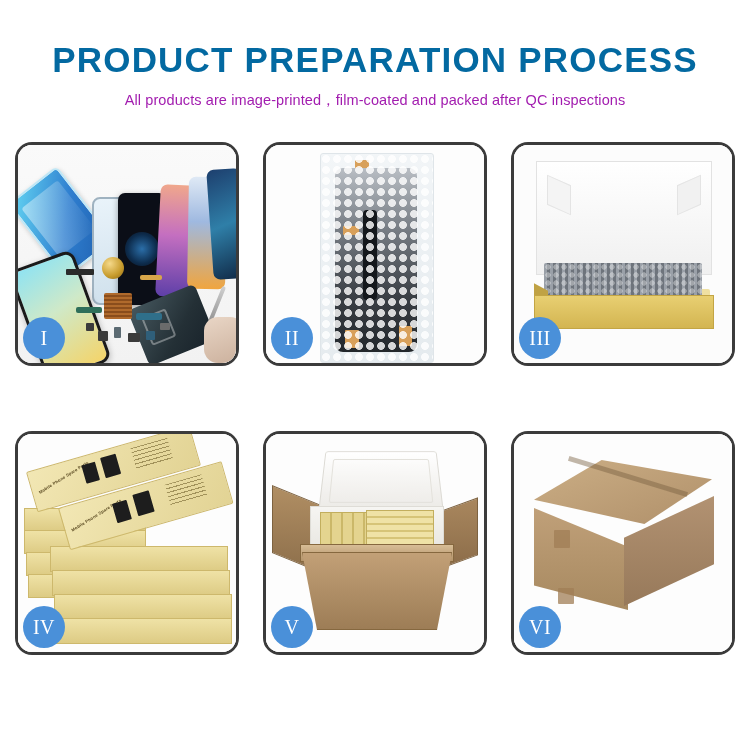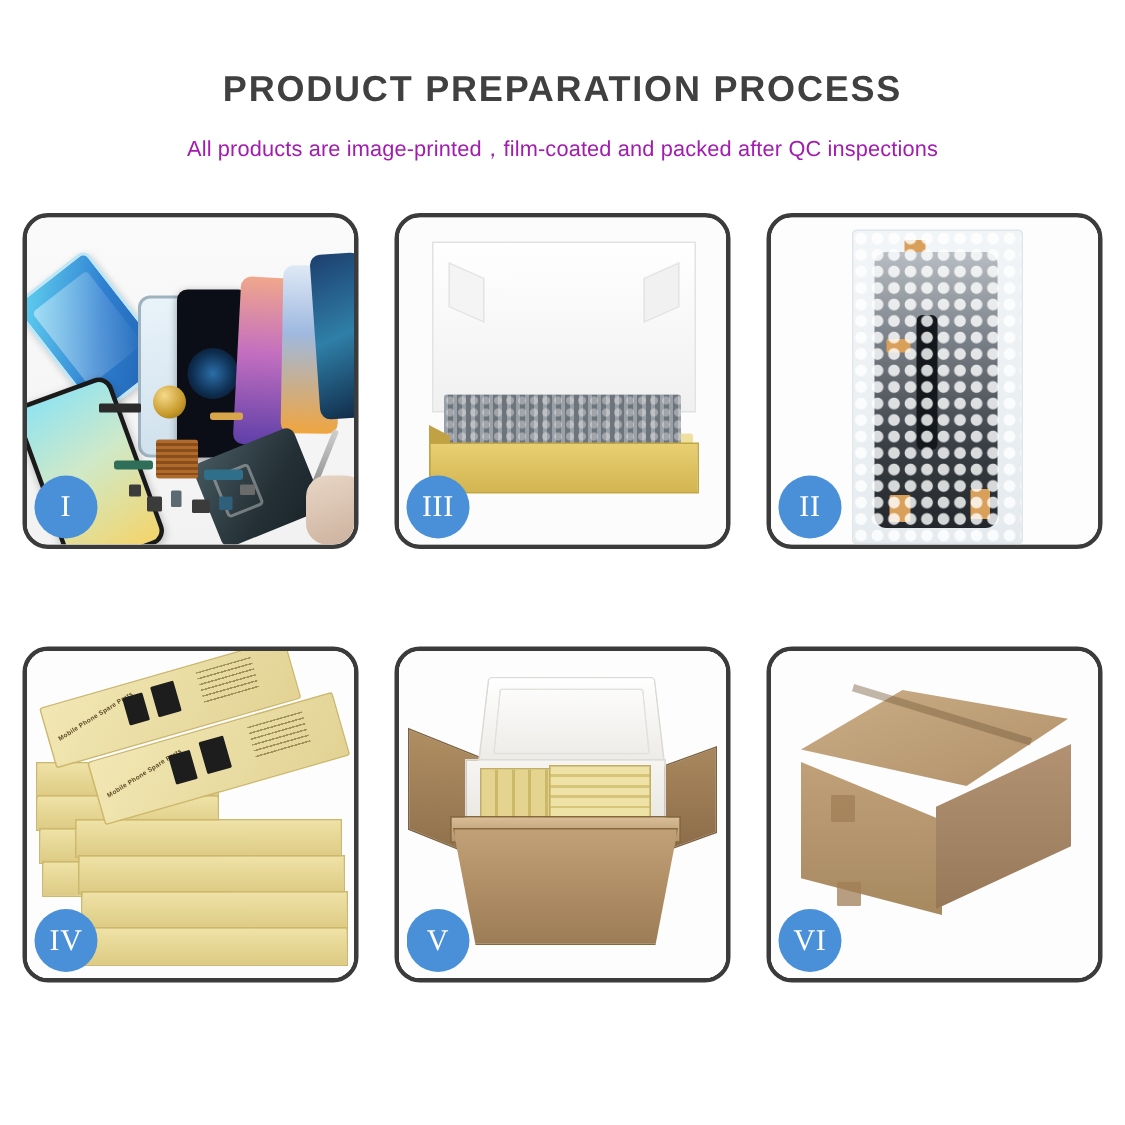--- a/index.html
+++ b/index.html
@@ -8,21 +8,21 @@
     background:#ffffff;
     font-family:"Liberation Sans", sans-serif;
     overflow:hidden;
     position:relative;
   }
   .page{width:750px;height:750px;position:relative;}
 
   
   .header{width:750px;text-align:center;padding-top:40px;box-sizing:border-box;}
   .title{
-    font-size:24px;font-weight:700;color:#404040;
+    font-size:35px;font-weight:700;color:#0369a1;
     letter-spacing:1.2px;line-height:40px;
     white-space:nowrap;
   }
   .subtitle{
     font-size:14.5px;color:#a21caf;font-weight:400;
     margin-top:11px;line-height:19px;letter-spacing:.1px;
     white-space:nowrap;
   }
 
   
@@ -346,50 +346,50 @@
         <div class="sm" style="left:128px;top:186px;width:9px;height:9px;background:#2f5f7a;"></div>
         <div class="sm" style="left:142px;top:178px;width:10px;height:7px;background:#6b6b6b;"></div>
         <div class="tool"></div>
         <div class="hand"></div>
       </div>
       <div class="badge">I</div>
     </div>
 
     <div class="panel">
       <div class="scene">
+        <div class="p2-bg"></div>
+        <div class="bubble-pack">
+          <div class="bp-screen"></div>
+          <div class="bp-tape" style="left:34px;top:6px;width:14px;height:8px;"></div>
+          <div class="bp-tape" style="left:22px;top:72px;width:16px;height:9px;"></div>
+          <div class="bp-tape" style="left:24px;top:176px;width:14px;height:18px;"></div>
+          <div class="bp-tape" style="left:78px;top:172px;width:13px;height:20px;"></div>
+          <div class="bp-dots"></div>
+        </div>
+      </div>
+      <div class="badge">II</div>
+    </div>
+
+    <div class="panel">
+      <div class="scene">
         <div class="p3-bg"></div>
         <div class="b3-lid">
           <div class="b3-lid-l"></div>
           <div class="b3-lid-r"></div>
         </div>
         <div class="b3-rim"></div>
         <div class="b3-inner"></div>
         <div class="b3-side"></div>
         <div class="b3-front"></div>
       </div>
       <div class="badge">III</div>
     </div>
 
     <div class="panel">
       <div class="scene">
-        <div class="p2-bg"></div>
-        <div class="bubble-pack">
-          <div class="bp-screen"></div>
-          <div class="bp-tape" style="left:34px;top:6px;width:14px;height:8px;"></div>
-          <div class="bp-tape" style="left:22px;top:72px;width:16px;height:9px;"></div>
-          <div class="bp-tape" style="left:24px;top:176px;width:14px;height:18px;"></div>
-          <div class="bp-tape" style="left:78px;top:172px;width:13px;height:20px;"></div>
-          <div class="bp-dots"></div>
-        </div>
-      </div>
-      <div class="badge">II</div>
-    </div>
-
-    <div class="panel">
-      <div class="scene">
         <div class="p4-bg"></div>
         <div class="stack">
 
           <div class="sbox" style="left:2px;top:58px;width:120px;height:22px;"></div>
           <div class="sbox" style="left:2px;top:80px;width:120px;height:22px;"></div>
           <div class="sbox" style="left:4px;top:102px;width:120px;height:22px;"></div>
           <div class="sbox" style="left:6px;top:124px;width:120px;height:22px;"></div>
 
           <div class="sbox" style="left:28px;top:96px;width:176px;height:24px;"></div>
           <div class="sbox" style="left:30px;top:120px;width:176px;height:24px;"></div>

